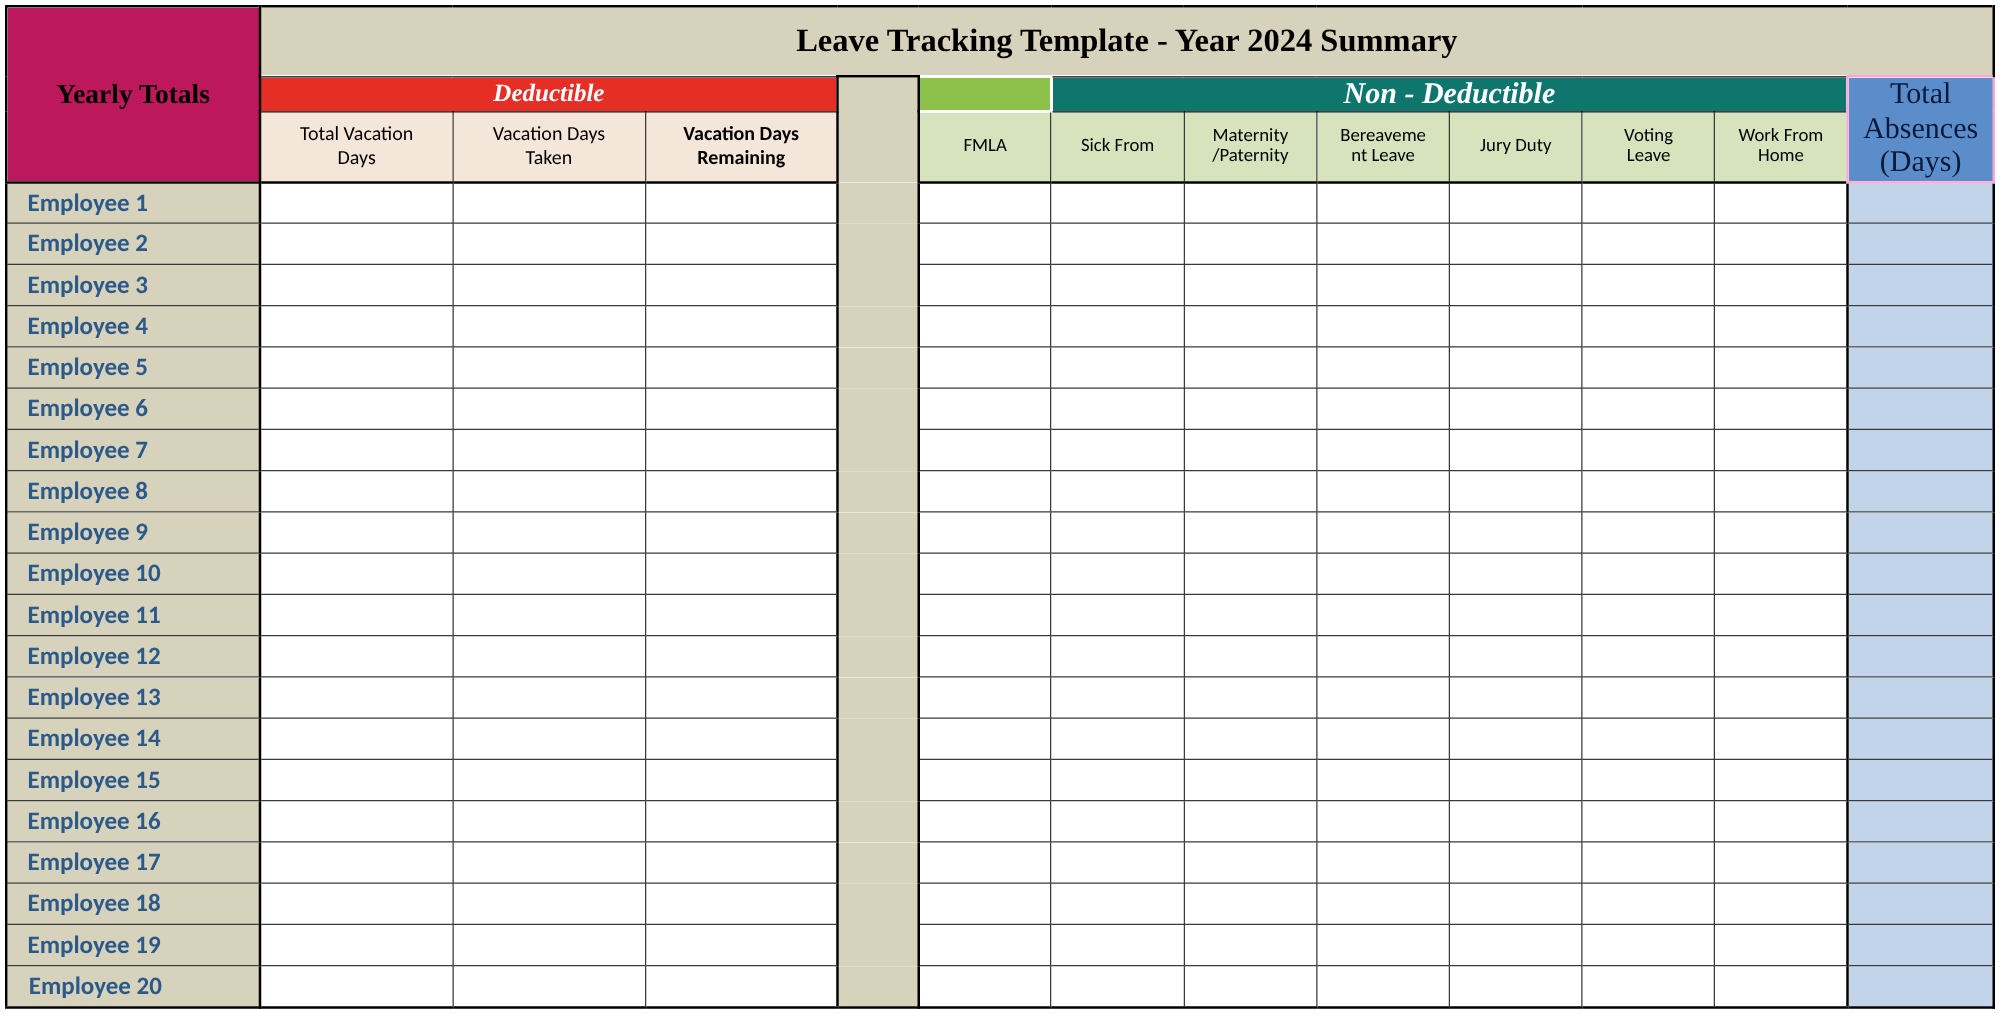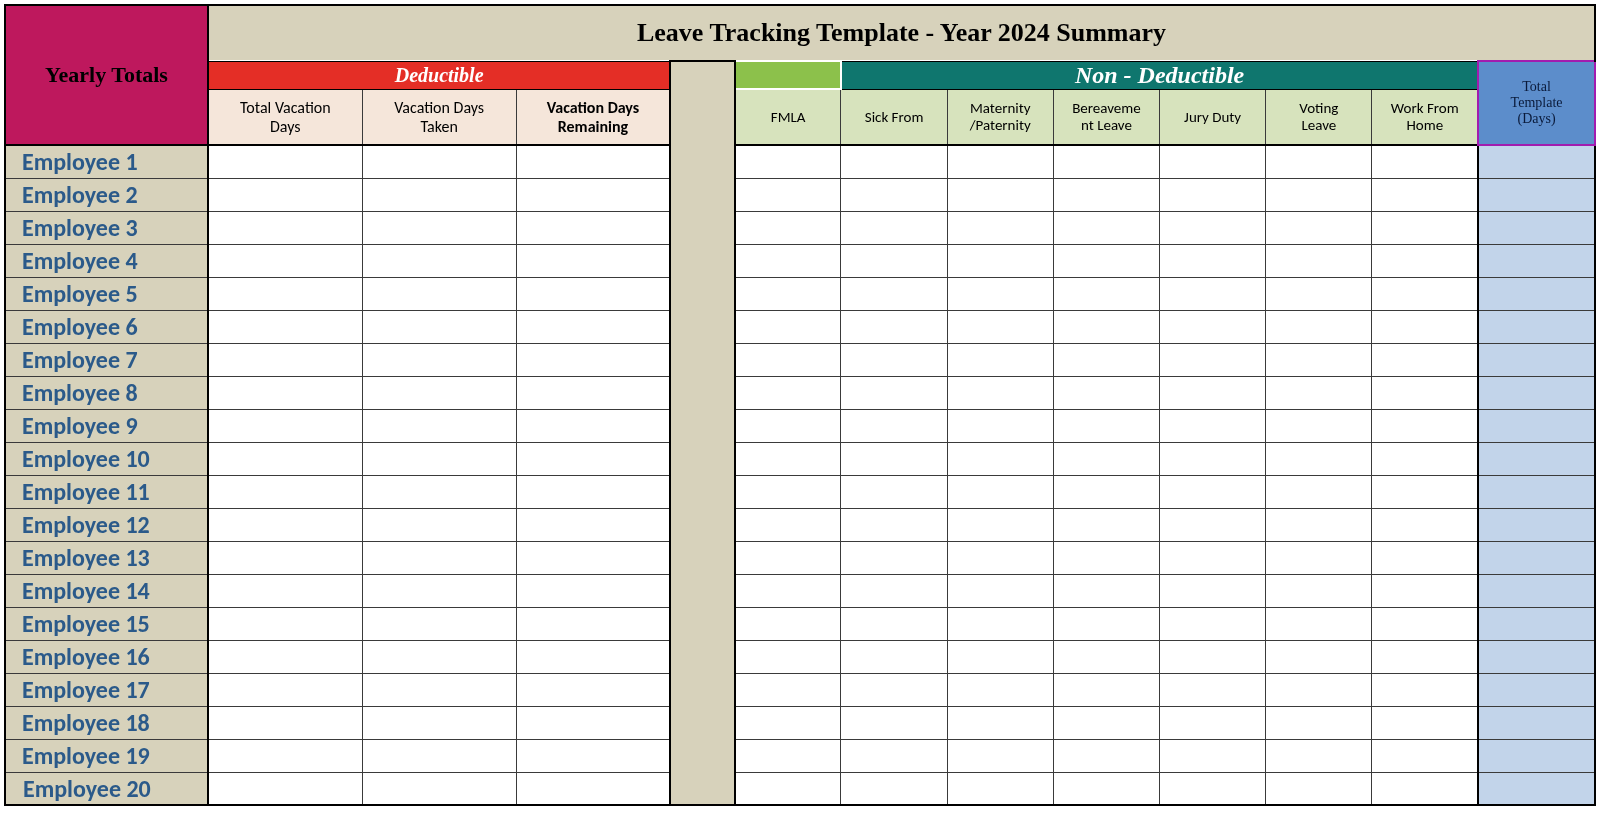--- a/index.html
+++ b/index.html
@@ -72,23 +72,23 @@
     font-weight: bold;
     font-size: 24px;
     font-family: Georgia, serif;
     height: 28px;
     border: 1px solid #000;
   }
   .total-abs-hdr {
     background: #5c8dcb;
     color: #0a1a3a;
     font-family: Georgia, serif;
-    font-size: 14px;
+    font-size: 24px;
     line-height: 1.15;
-    border: 2px solid #a21caf;
+    border: 2px solid #f9a8d4;
   }
   .ded-sub {
     background: #f5e6da;
     font-family: Calibri, Arial, sans-serif;
     font-size: 16px;
     height: 56px;
     line-height: 1.2;
     border: 1px solid #3a3a3a;
     border-bottom: 2px solid #000;
     margin-left: 16px;
@@ -101,21 +101,21 @@
     height: 56px;
     line-height: 1.1;
     border: 1px solid #3a3a3a;
     border-bottom: 2px solid #000;
   }
   .emp-label {
     background: #d7d2bb;
     color: #2b5a8a;
     font-family: Calibri, Arial, sans-serif;
     font-weight: bold;
-    font-size: 24px;
+    font-size: 20px;
     text-align: left;
     padding-left: 16px;
     height: 33px;
     border-right: 2px solid #000;
   }
   .data-cell {
     background: #fff;
     height: 33px;
   }
   .spacer-body {
@@ -159,21 +159,21 @@
     <td colspan="12" class="title-cell">Leave Tracking Template - Year 2024 Summary</td>
   </tr>
 
   <tr>
     <td colspan="3" class="deductible-hdr">Deductible</td>
     <td rowspan="2" class="spacer-col"></td>
     <td class="nondeduct-small"></td>
     <td colspan="6" class="nondeduct-hdr">Non - Deductible</td>
     <td rowspan="2" class="total-abs-hdr">
       <span>Total</span><br>
-      <span>Template</span><br>
+      <span>Absences</span><br>
       <span>(Days)</span>
     </td>
   </tr>
 
   <tr>
     <td class="ded-sub">
       <span>Total Vacation</span><br><span>Days</span>
     </td>
     <td class="ded-sub">
       <span>Vacation Days</span><br><span>Taken</span>

